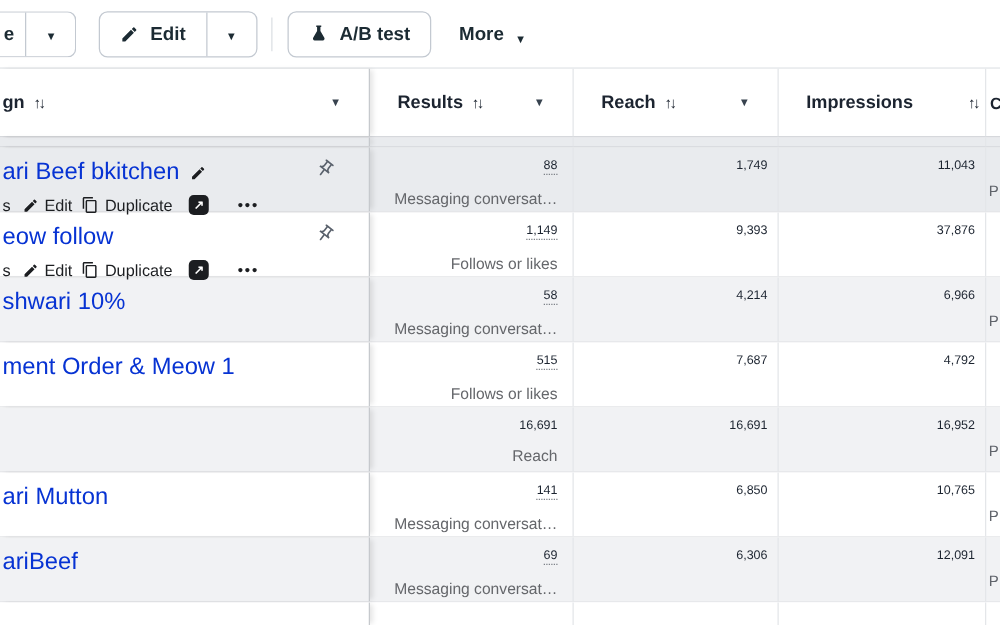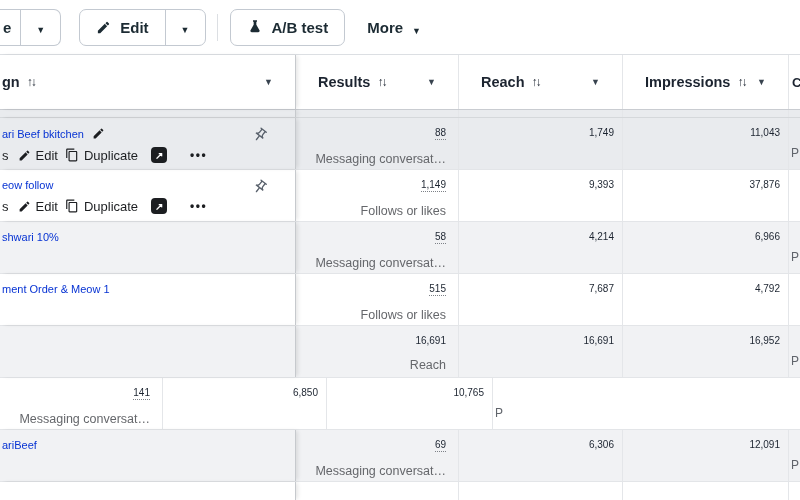--- a/index.html
+++ b/index.html
@@ -25,38 +25,38 @@
 
   
   .thead { height:55px; display:flex; background:#fff; border-bottom:1px solid #c9ccd1; }
   .th { display:flex; align-items:center; font-size:14.5px; font-weight:700; color:#1c2430; padding:0 22px; position:relative; }
   .th .caret { margin-left:auto; color:#38434f; cursor:pointer; }
   .sort { font-weight:700; font-size:12px; letter-spacing:-2px; margin-left:7px; padding-right:2px; color:#1c2430; cursor:pointer; }
 
   .col-campaign { width:296px; }
   .col-results { width:162px; }
   .col-reach { width:164px; }
-  .col-impr { width:166px; }
+  .col-impr { width:166px;gap:37px; }
   .col-next { width:12px; overflow:hidden; }
   .frozen { border-right:1px solid #c6c9cd; box-shadow:3px 0 4px -1px rgba(0,0,0,.10); z-index:2; }
   .bl { border-left:1px solid #e4e6e9; }
 
   .th.col-campaign { padding-left:2px; }
   .th.col-next { font-size:13px; padding:0 0 0 3px; color:#1c2430; }
 
   
   .sliver { height:8px; display:flex; background:#e9ebee; border-bottom:1px solid #d5d8db; }
   .sliver > div { height:100%; }
 
   
   .row { height:52px; display:flex; background:#fff; border-bottom:1px solid #e3e5e8; }
   .row.stripe { background:#f1f2f4; }
   .row.hl { background:#e9ebee; }
   .cell-campaign { width:296px; position:relative; padding:9px 12px 0 2px; }
-  .campaign-name { color:#0733d3; font-size:11px; text-decoration:none; white-space:nowrap; cursor:pointer; }
+  .campaign-name { color:#0733d3; font-size:19px; text-decoration:none; white-space:nowrap; cursor:pointer; }
   .name-line { display:flex; align-items:center; gap:8px; white-space:nowrap; }
   .row-actions { display:flex; align-items:center; gap:7px; margin-top:7px; font-size:13px; color:#1c1e21; white-space:nowrap; }
   .row-actions .act { display:flex; align-items:center; gap:5px; cursor:pointer; }
   .row-actions .frag { margin-right:2px; }
   .open-box { width:16px; height:16px; background:#1c1e21; border-radius:4px; color:#fff; font-size:10px; font-weight:700;
               display:flex; align-items:center; justify-content:center; margin-left:6px; cursor:pointer; }
   .dots { letter-spacing:1.5px; font-weight:700; font-size:12px; margin-left:16px; cursor:pointer; color:#1c1e21; }
   .pin { position:absolute; top:9px; right:27px; cursor:pointer; }
 
   .num-cell { text-align:right; }
@@ -315,20 +315,27 @@
     </div>
     <div class="cell-impr num-cell bl">
       <div class="num">16,952</div>
     </div>
     <div class="cell-next bl">
       <span>P</span>
     </div>
   </div>
 
   <div class="row">
+    <div class="cell-campaign frozen">
+      <div class="name-line">
+        <a class="campaign-name">ari Mutton</a>
+
+      </div>
+
+    </div>
     <div class="cell-results num-cell">
       <div class="num"><span class="dotted-wrap dotted">141</span></div>
       <div class="sub">Messaging conversat…</div>
     </div>
     <div class="cell-reach num-cell bl">
       <div class="num">6,850</div>
     </div>
     <div class="cell-impr num-cell bl">
       <div class="num">10,765</div>
     </div>

